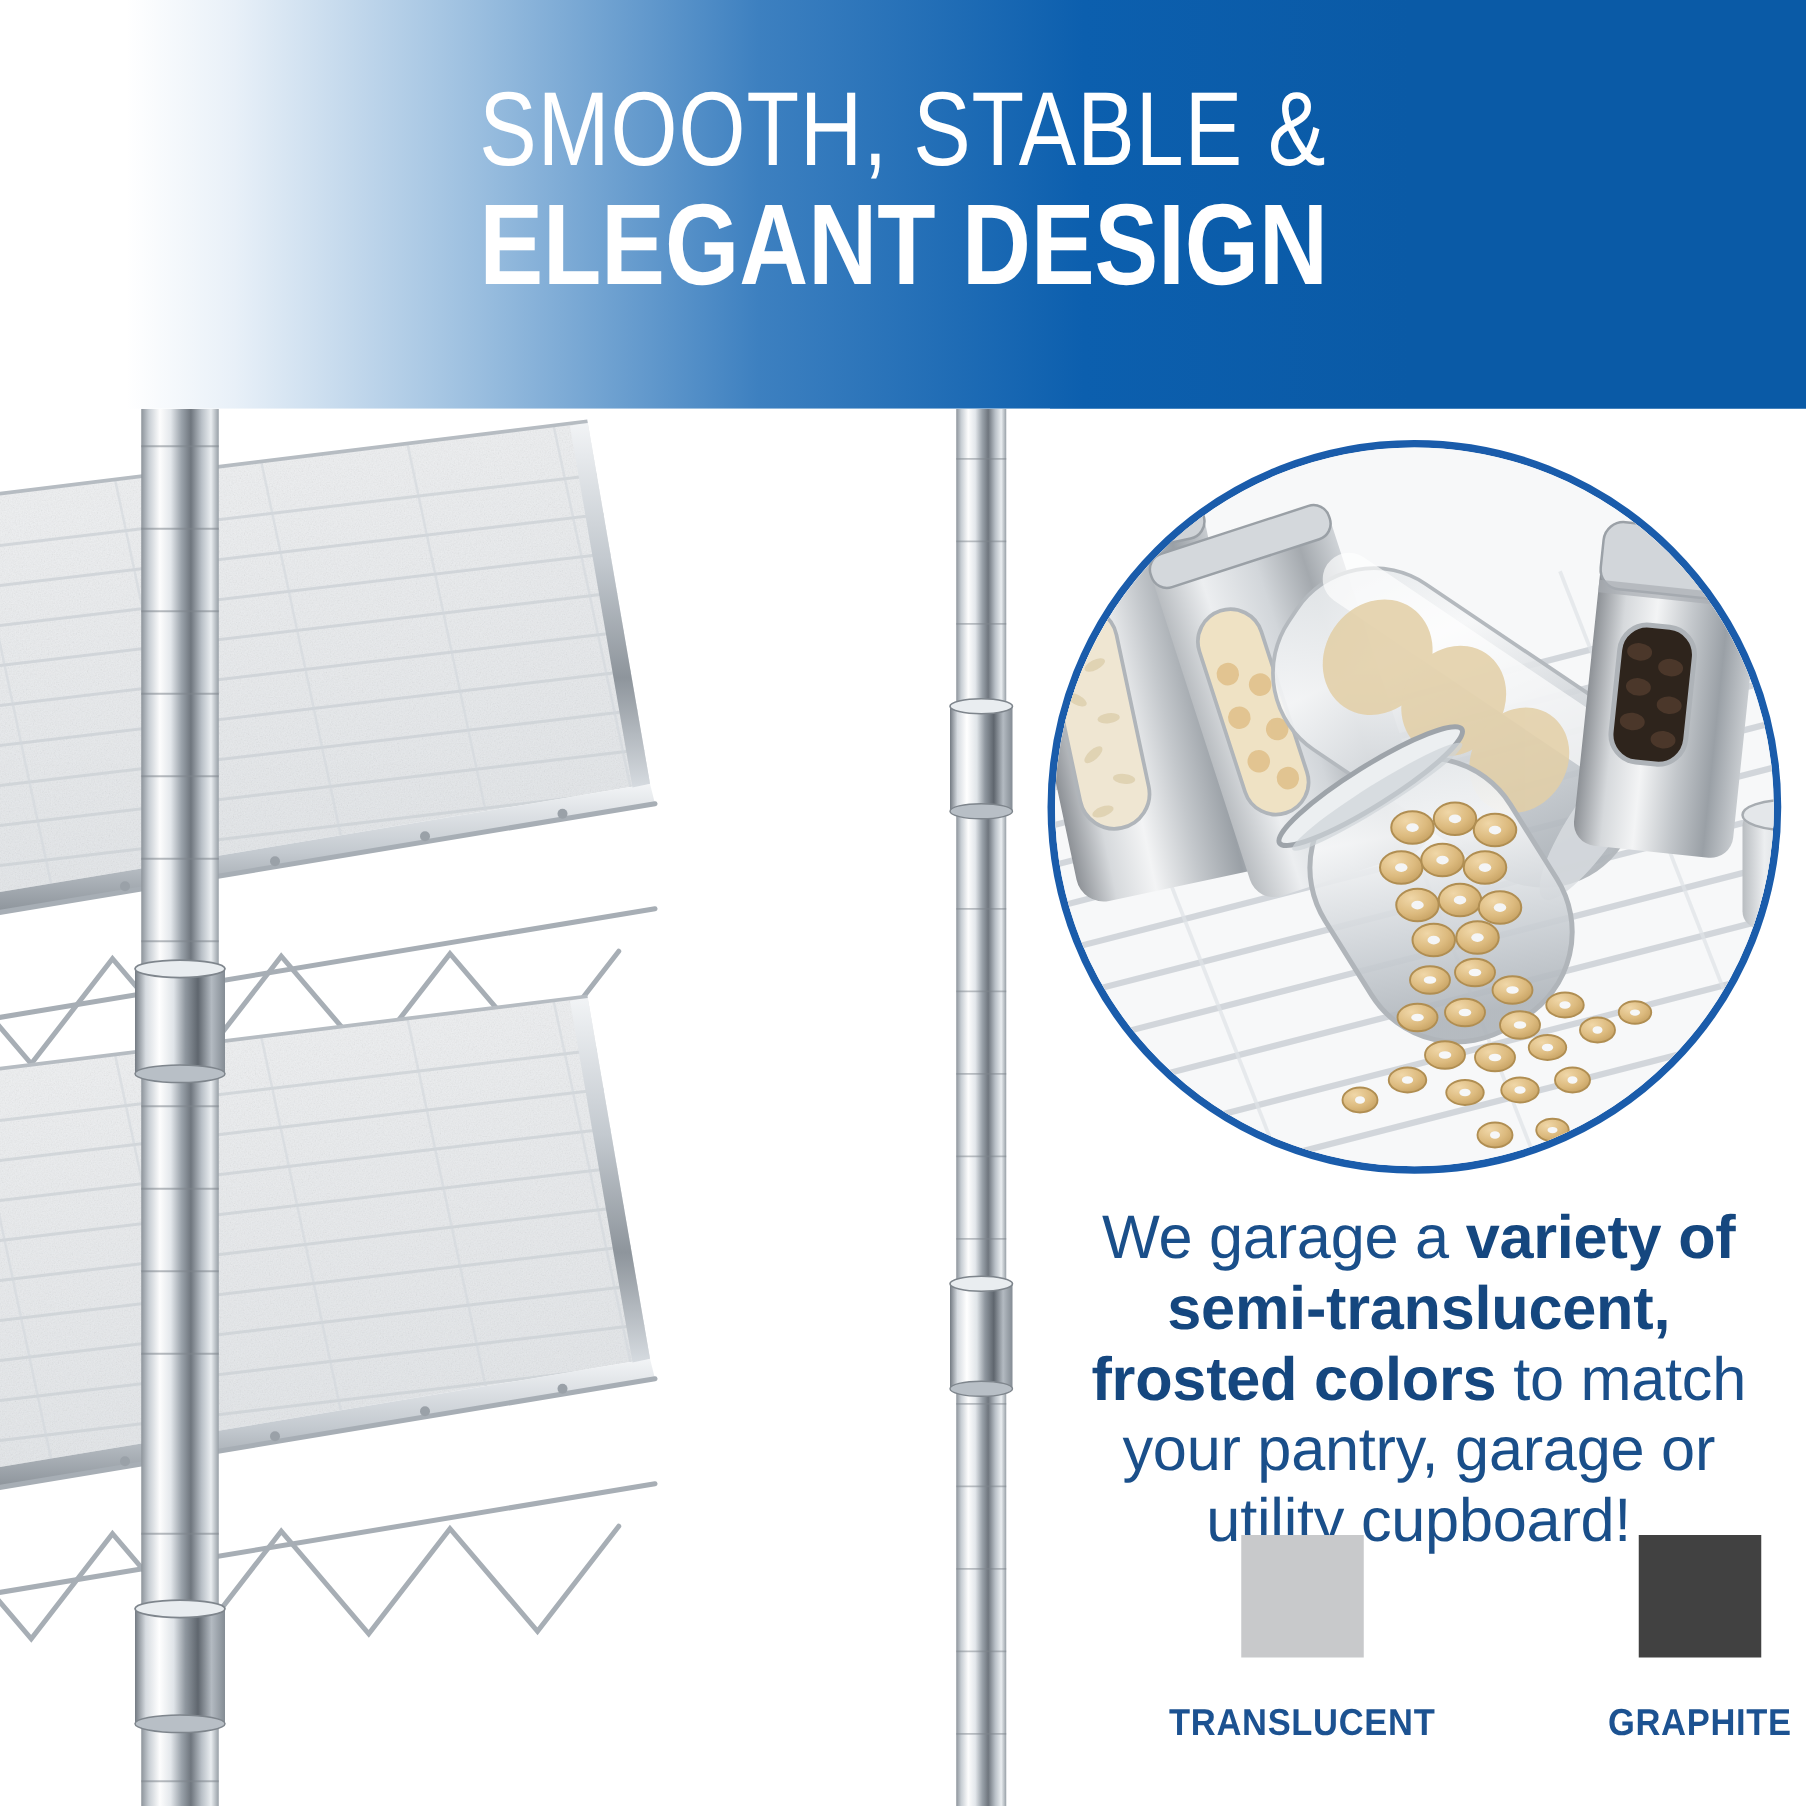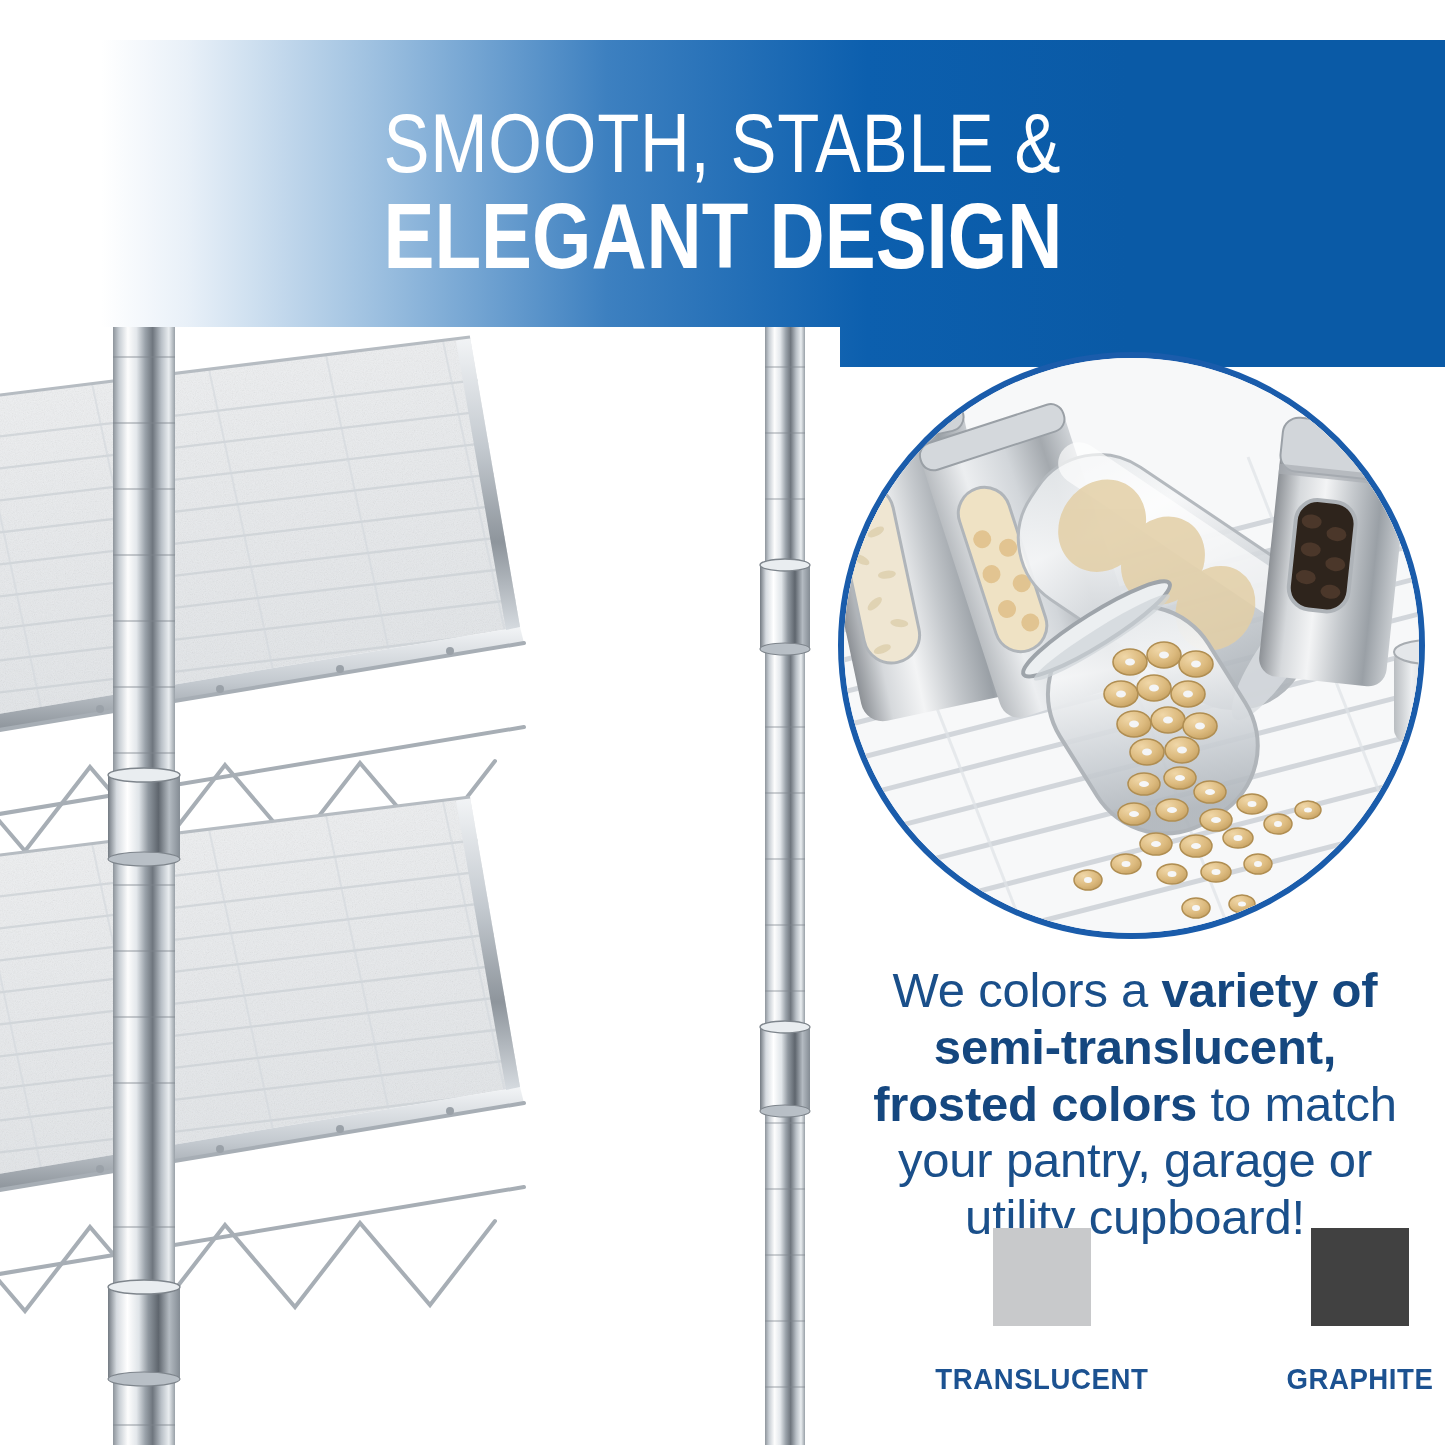--- a/index.html
+++ b/index.html
@@ -3,21 +3,20 @@
 <meta charset="utf-8">
 <style>
   html,body{margin:0;padding:0;background:#fff;}
   body{width:1445px;height:1445px;overflow:hidden;font-family:"Liberation Sans",sans-serif;}
   .canvas{position:relative;width:1445px;height:1445px;background:#ffffff;overflow:hidden;}
 
   
   .header-band{
     position:absolute;left:0;top:0;width:1445px;height:327px;
     background:linear-gradient(to right,#ffffff 0%,#ffffff 7%,#e8f0f8 13%,#9dc0e0 26%,#3d80c0 42%,#0c5fae 60%,#0a5aa6 78%,#0a5aa6 100%);
-    margin-top:40px;
   }
   .header-text{
     position:absolute;left:0;top:0;width:1445px;height:327px;
     display:flex;flex-direction:column;align-items:center;justify-content:center;
     padding-bottom:22px;box-sizing:border-box;
   }
   .title-line1{
     color:#ffffff;font-family:"Liberation Sans Narrow","Liberation Sans",sans-serif;
     font-weight:400;font-size:84px;line-height:0.96;letter-spacing:1px;
     transform:scaleX(0.82);transform-origin:center;white-space:nowrap;
@@ -483,21 +482,21 @@
             <ellipse cx="250" cy="528" rx="4" ry="3"></ellipse>
           <ellipse cx="470" cy="458" rx="4" ry="2.5"></ellipse>
             <ellipse cx="358" cy="556" rx="4" ry="3"></ellipse>
           <ellipse cx="404" cy="552" rx="4" ry="2.5"></ellipse>
         </g>
       </g>
     </svg>
   </div>
 
   <div class="copy-block">
-    <span>We colors a </span><b>variety of semi-translucent, frosted colors</b><span> to match your pantry, garage or utility cupboard!</span>
+    <span>We garage a </span><b>variety of semi-translucent, frosted colors</b><span> to match your pantry, garage or utility cupboard!</span>
   </div>
 
   <div class="swatch-row">
     <div class="swatch-item">
       <div class="swatch-chip" style="background: rgb(200, 201, 203);"></div>
       <div class="swatch-label">TRANSLUCENT</div>
     </div>
     <div class="swatch-item">
       <div class="swatch-chip" style="background: rgb(65, 65, 65);"></div>
       <div class="swatch-label">GRAPHITE</div>

